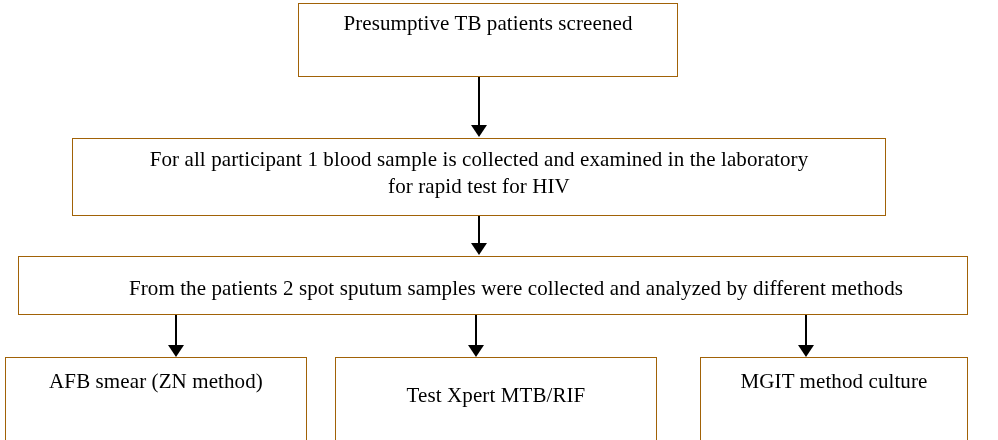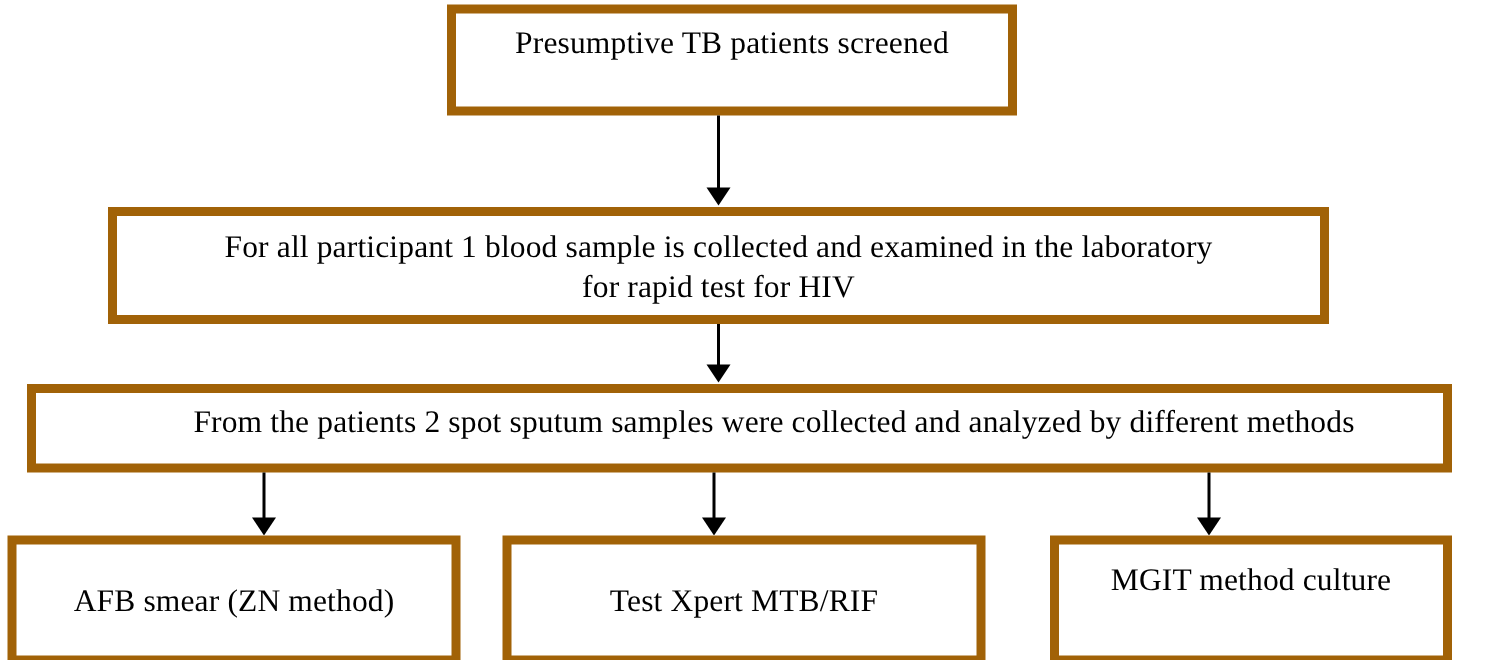--- a/index.html
+++ b/index.html
@@ -13,21 +13,21 @@
     width: 998px;
     height: 440px;
     background: #ffffff;
     overflow: hidden;
     font-family: "Liberation Serif", "DejaVu Serif", serif;
     color: #000000;
   }
   .node {
     position: absolute;
     box-sizing: border-box;
-    border: 6px solid #a16207;
+    border: 1px solid #a16207;
     background: #ffffff;
     display: flex;
     justify-content: center;
     align-items: flex-start;
   }
   .node-label {
     display: block;
     text-align: center;
     font-size: 21px;
     line-height: 1.28;
@@ -37,24 +37,24 @@
     white-space: pre-line;
   }
   
   #node-screening   { left: 298px; top: 3px;   width: 380px; height: 74px;  }
   #node-screening   .node-label { padding-top: 6px; }
 
   #node-blood       { left: 72px;  top: 138px; width: 814px; height: 78px;  }
   #node-blood       .node-label { padding-top: 7px; }
 
   #node-sputum      { left: 18px;  top: 256px; width: 950px; height: 59px;  }
-  #node-sputum      .node-label { padding-top: 6px; margin-left: 46px; }
+  #node-sputum      .node-label { padding-top: 18px; margin-left: 46px; }
 
   #node-afb         { left: 5px;   top: 357px; width: 302px; height: 86px;  }
-  #node-afb         .node-label { padding-top: 24px; }
+  #node-afb         .node-label { padding-top: 10px; }
 
   #node-xpert       { left: 335px; top: 357px; width: 322px; height: 86px;  }
   #node-xpert       .node-label { padding-top: 24px; }
 
   #node-mgit        { left: 700px; top: 357px; width: 268px; height: 86px;  }
   #node-mgit        .node-label { padding-top: 10px; }
 
   
   .connector {
     position: absolute;

